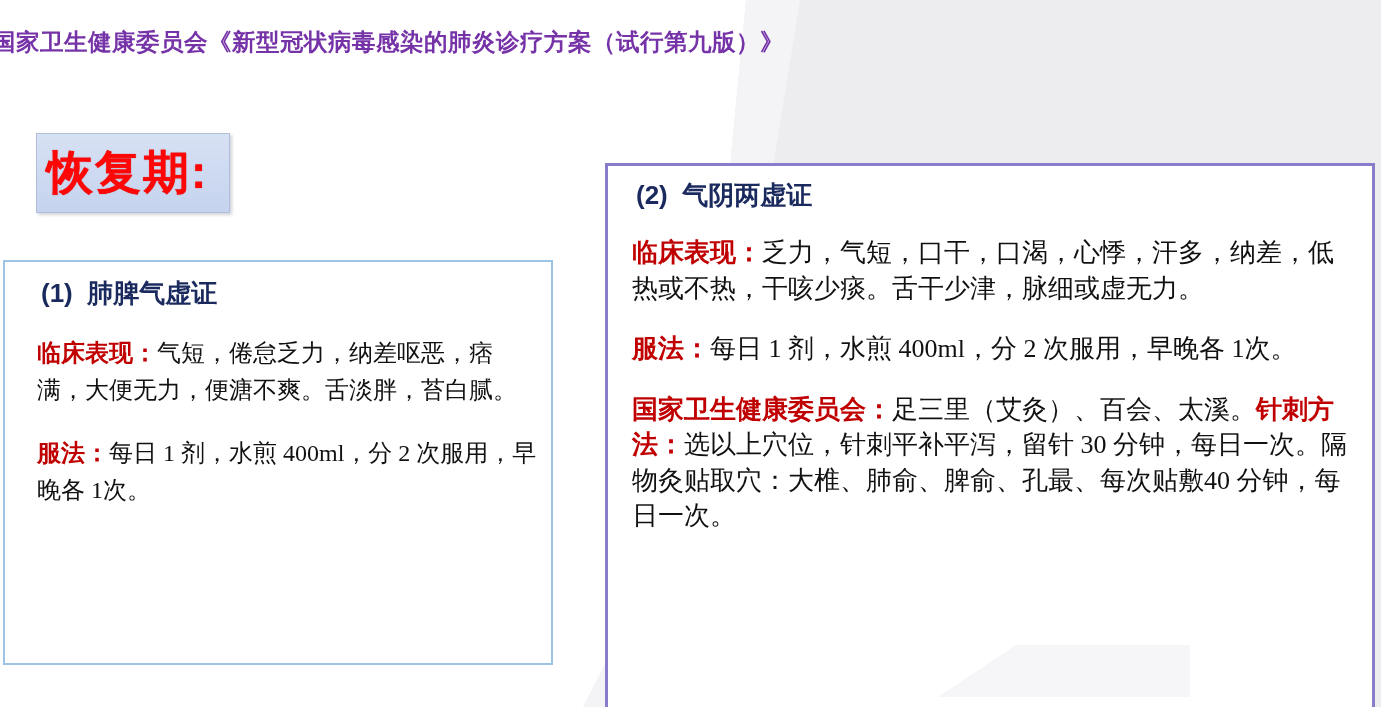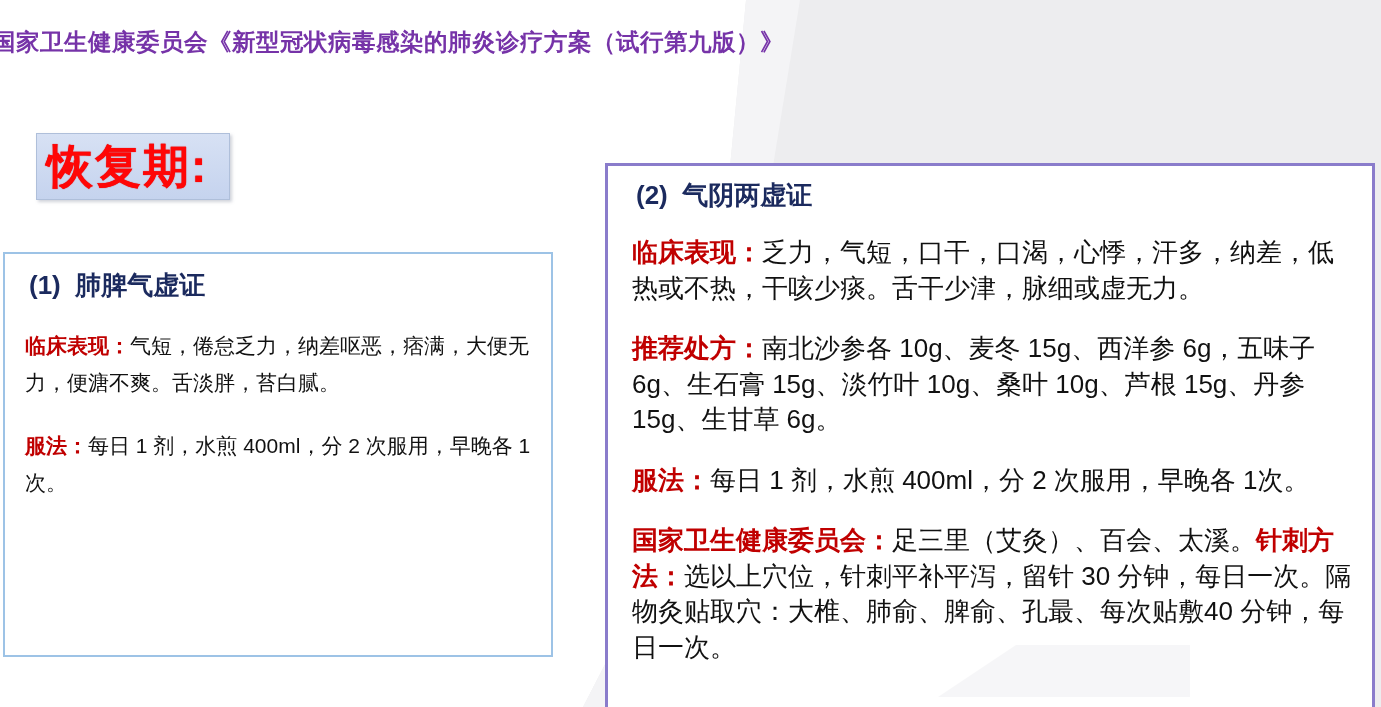--- a/index.html
+++ b/index.html
@@ -28,63 +28,63 @@
   .slide-header {
     position:absolute; top:26px; left:-8px; z-index:2;
     font-size:23.5px; font-weight:bold; letter-spacing:0.5px;
     color: var(--header-purple, #7633a8);
     white-space:nowrap;
   }
 
   
   .stage-badge {
     position:absolute; top:133px; left:36px; z-index:2;
-    width:194px; height:67px;
+    width:194px; height:80px;
     background: linear-gradient(180deg, var(--badge-bg-top,#d7e1f4) 0%, var(--badge-bg-bottom,#c5d3ee) 100%);
     border:1px solid var(--badge-border,#afbfda);
     box-shadow:2px 2px 3px rgba(120,130,150,0.35);
     display:flex; align-items:center;
     padding-left:10px;
   }
   .stage-badge-text {
     font-size:46px; font-weight:900; letter-spacing:2px;
     color: var(--title-red, #ff0606);
     text-shadow: 0 0 1px #d40000;
     white-space:pre;
   }
 
   
   .panel {
     position:absolute; z-index:1;
     background:#ffffff;
   }
   .panel-1 {
-    left:3px; top:252px; width:550px; height:405px;
+    left:3px; top:260px; width:550px; height:405px;
     border:2px solid var(--box1-border,#9dc3e6);
-    padding:14px 14px 0 20px;
+    padding:14px 14px 0 32px;
   }
   .panel-2 {
     left:605px; top:163px; width:770px; height:642px;
     border:3px solid var(--box2-border,#8a7ccb);
     padding:12px 20px 0 24px;
   }
   .panel-heading {
     font-family:"Liberation Sans", sans-serif;
     font-weight:bold; font-size:26px;
     color: var(--heading-navy,#1b2a5e);
     white-space:pre; margin-left:4px;
   }
   .panel-1 .panel-heading { margin-bottom:24px; }
   .panel-2 .panel-heading { margin-bottom:22px; }
 
   .panel p {
-    font-family:Liberation Sans, sans-serif;
+    font-family:Liberation Serif, serif;
     color:#111111;
   }
-  .panel-1 p { font-size:21px; line-height:37px; margin-bottom:26px; }
+  .panel-1 p { font-size:24px; line-height:37px; margin-bottom:26px; }
   .panel-2 p { font-size:26px; line-height:35.5px; margin-bottom:25px; }
 
   .label-red {
     color: var(--label-red,#c00000);
     font-weight:bold;
   }
 
   .panel-deco-patch {
     position:absolute; left:330px; top:479px; width:252px; height:52px;
     background: var(--bg-gray-light,#f4f4f6); opacity:0.8;
@@ -114,18 +114,17 @@
       </div>
   </div>
 </div>
 
 <div class="panel panel-2">
   <div class="panel-deco-patch"></div>
   <div class="panel-content">
     <div class="panel-heading">(2)  气阴两虚证</div>
     <div>
         <p><span class="label-red">临床表现：</span><span class="body-text">乏力，气短，口干，口渴，心悸，汗多，纳差，低热或不热，干咳少痰。舌干少津，脉细或虚无力。</span></p>
-        <p><span class="label-red">推荐处方：</span><span class="body-text">南北沙参各 10g、麦冬 15g、西洋参 6g，五味子 6g、生石膏 15g、淡竹叶 10g、桑叶 10g、芦根 15g、丹参 15g、生甘草 6g。</span></p>
         <p><span class="label-red">服法：</span><span class="body-text">每日 1 剂，水煎 400ml，分 2 次服用，早晚各 1次。</span></p>
         <p><span class="label-red">国家卫生健康委员会：</span><span class="body-text">足三里（艾灸）、百会、太溪。</span><span class="label-red">针刺方法：</span><span class="body-text">选以上穴位，针刺平补平泻，留针 30 分钟，每日一次。隔物灸贴取穴：大椎、肺俞、脾俞、孔最、每次贴敷40 分钟，每日一次。</span></p>
       </div>
   </div>
 </div>
 
 </body></html>

